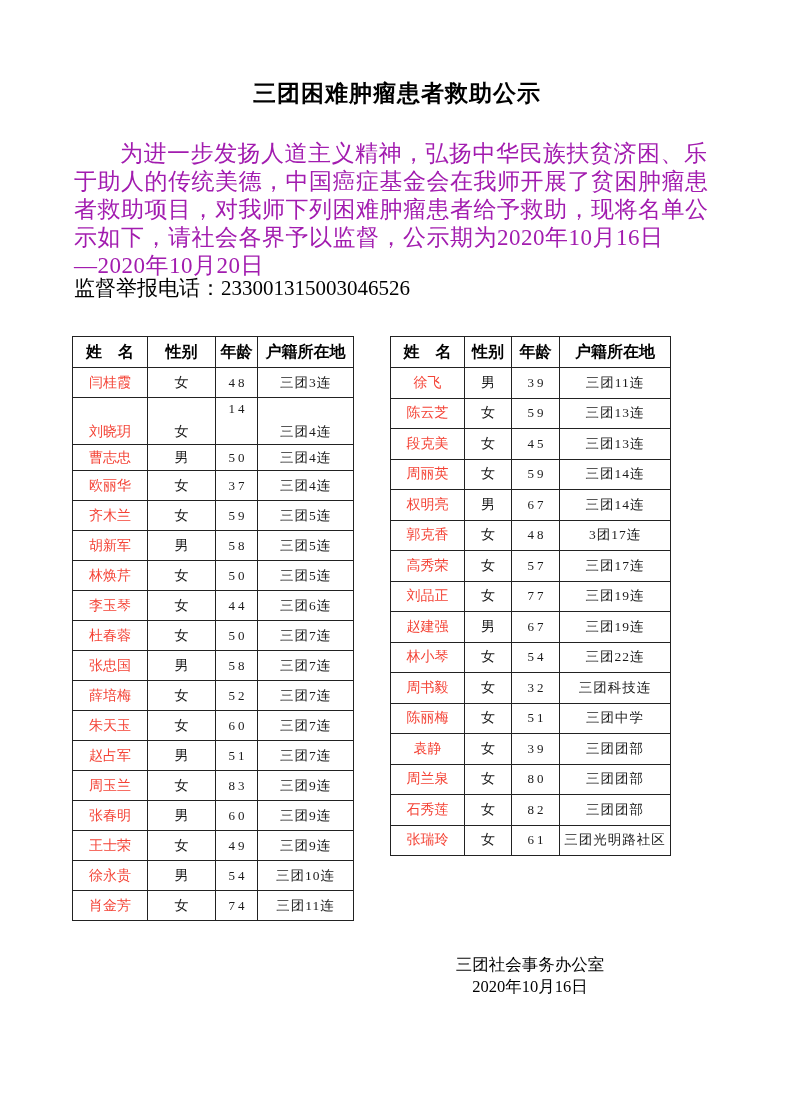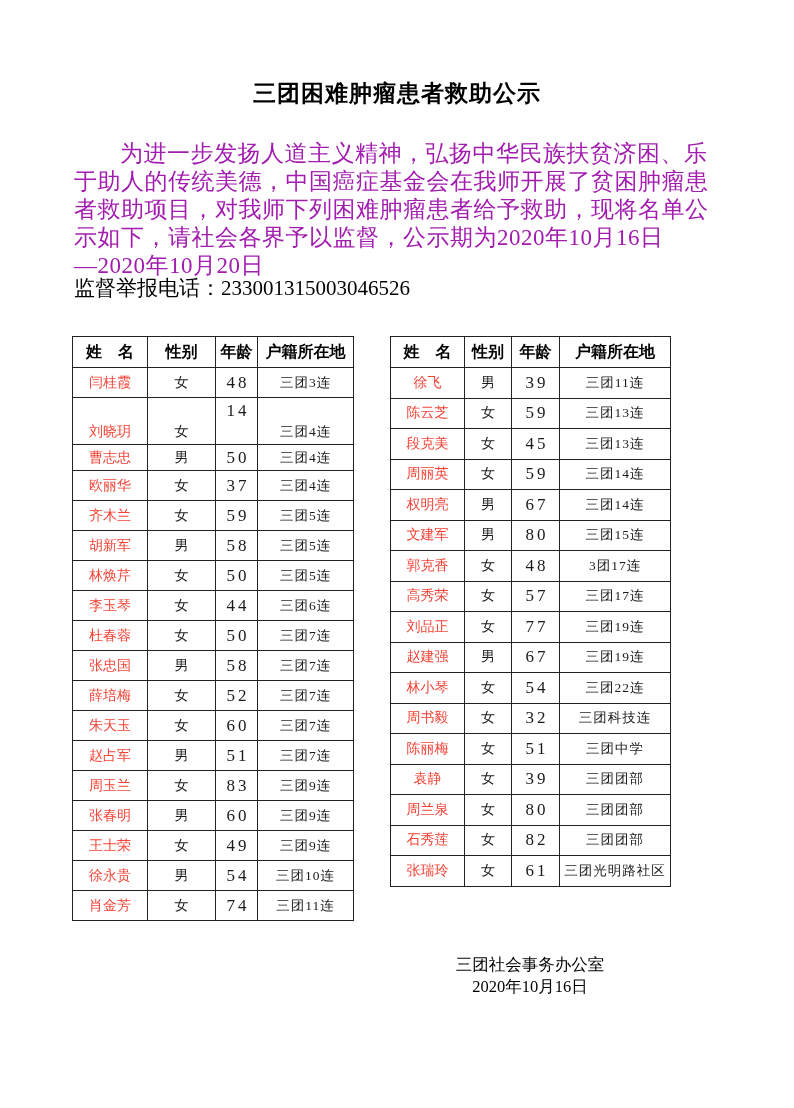--- a/index.html
+++ b/index.html
@@ -70,21 +70,21 @@
     color: #000000;
   }
   .roster td {
     font-size: 14px;
     height: 29px;
     color: var(--body-text, #1a1a1a);
   }
   .t2 td { height: 29.5px; }
   .roster td.col-name { color: var(--name-text, #f44336); }
   .roster td.col-age {
-    font-size: 17px;
+    font-size: 13px;
     letter-spacing: 3px;
     padding-left: 3px;
   }
   .roster td.col-location { font-size: 13.5px; letter-spacing: 1px; }
   .roster td.col-gender { font-size: 14px; }
   tr.row-split td { height: 40px; vertical-align: bottom; padding-bottom: 3px; }
   tr.row-split td.col-age { vertical-align: top; padding-top: 3px; }
   tr.row-short td { height: 25px; }
   .footer {
     position: absolute;
@@ -283,26 +283,20 @@
           <td class="col-age">59</td>
           <td class="col-location">三团14连</td>
         </tr>
         <tr>
           <td class="col-name">权明亮</td>
           <td class="col-gender">男</td>
           <td class="col-age">67</td>
           <td class="col-location">三团14连</td>
         </tr>
         <tr>
-          <td class="col-name">文建军</td>
-          <td class="col-gender">男</td>
-          <td class="col-age">80</td>
-          <td class="col-location">三团15连</td>
-        </tr>
-        <tr>
           <td class="col-name">郭克香</td>
           <td class="col-gender">女</td>
           <td class="col-age">48</td>
           <td class="col-location">3团17连</td>
         </tr>
         <tr>
           <td class="col-name">高秀荣</td>
           <td class="col-gender">女</td>
           <td class="col-age">57</td>
           <td class="col-location">三团17连</td>

